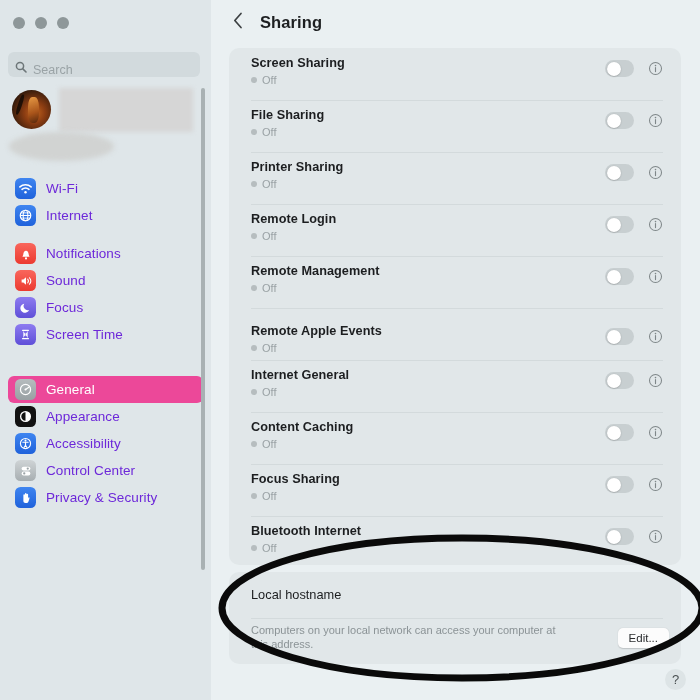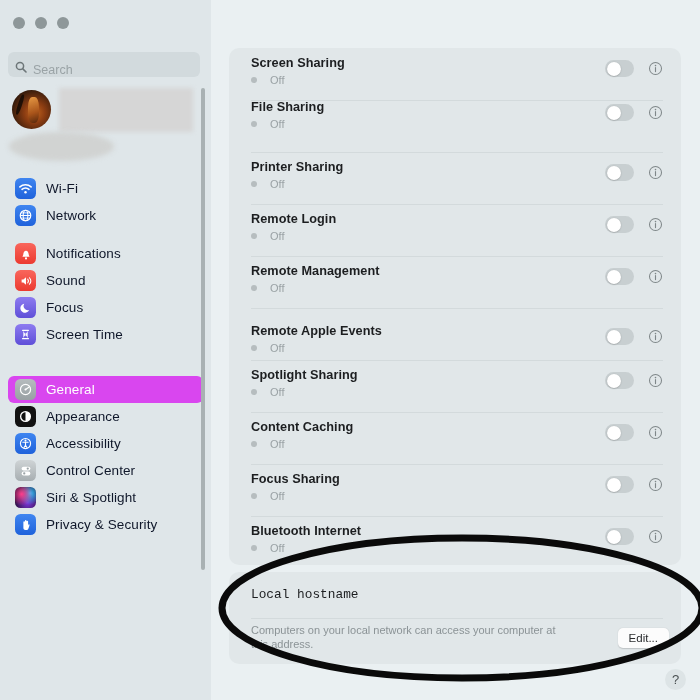--- a/index.html
+++ b/index.html
@@ -68,22 +68,22 @@
   }
 
   
   .nav { position: absolute; left: 0; top: 175px; width: 211px; }
   .nav-group { margin-bottom: 11px; }
   .nav-item {
     display: flex; align-items: center; gap: 10px;
     height: 27px; margin: 0 8px; padding: 0 7px;
     border-radius: 6px; cursor: default;
   }
-  .nav-item.selected { background: #d946ef; margin-top: 28px; }
-  .nav-label { font-size: 13.5px; color: #0f172a; letter-spacing: .1px; white-space: nowrap; }
+  .nav-item.selected { background: #ec4899; margin-top: 28px; }
+  .nav-label { font-size: 13.5px; color: #6d28d9; letter-spacing: .1px; white-space: nowrap; }
   .nav-item.selected .nav-label { color: #fff; }
   .tile {
     width: 21px; height: 21px; border-radius: 5.5px;
     display: flex; align-items: center; justify-content: center;
     flex: 0 0 21px;
   }
   .t-blue { background: linear-gradient(180deg,#3f85f0,#1f62db); }
   .t-red { background: linear-gradient(180deg,#f9665c,#ec3a30); }
   .t-purple { background: linear-gradient(180deg,#8d7bf0,#5f4fd8); }
   .t-gray { background: linear-gradient(180deg,#b6bcbe,#98a0a3); }
@@ -118,39 +118,39 @@
   }
   #card-toggles { top: 48px; height: 517px; }
   #card-host { top: 572px; height: 92px; }
 
   .row {
     position: absolute; left: 0; width: 452px; height: 52px;
     display: flex; align-items: center;
   }
   .row-texts { position: absolute; left: 22px; top: 8px; text-align: right; }
   .row-title { font-size: 12.7px; font-weight: bold; color: #1c1e20; letter-spacing: .05px; }
-  .row-sub { display: flex; align-items: center; gap: 13px; margin-top: 4px; }
+  .row-sub { display: flex; align-items: center; gap: 5px; margin-top: 4px; }
   .dot { width: 6px; height: 6px; border-radius: 50%; background: #b6bdbf; }
   .row-status { font-size: 11px; color: #9aa2a5; }
 
   .row-ctrls { position: absolute; right: 18px; top: 12px; display: flex; align-items: center; gap: 14px; }
   .toggle {
     width: 29px; height: 17px; border-radius: 9px;
     background: #c8cfd1; position: relative; cursor: default;
   }
   .toggle .knob {
     position: absolute; left: 1.5px; top: 1.5px;
     width: 14px; height: 14px; border-radius: 50%;
     background: #fff; box-shadow: 0 .5px 1.4px rgba(0,0,0,.28);
   }
   .info-btn { width: 15px; height: 15px; cursor: default; }
 
   .divider { position: absolute; left: 22px; width: 412px; height: 1px; background: #d3dadc; }
 
-  .host-row { position: absolute; left: 0; top: 0; width: 452px; height: 46px; font-family: Liberation Mono, monospace; }
+  .host-row { position: absolute; left: 0; top: 0; width: 452px; height: 46px; }
   .host-label { position: absolute; left: 22px; top: 15px; font-size: 12.8px; color: #1c1e20; }
   .host-value { position: absolute; right: 18px; top: 15px; font-size: 12.8px; color: #7d8588; }
   .host-desc {
     position: absolute; left: 22px; top: 51px; width: 320px;
     font-size: 11px; line-height: 14px; color: #8b9396;
   }
   .edit-btn {
     position: absolute; right: 12px; top: 56px;
     background: #fcfcfc; border: 0; border-radius: 5px;
     padding: 4px 11px; font-family: "Liberation Sans", sans-serif;
@@ -212,21 +212,21 @@
         <div class="nav-item">
           <span class="tile t-blue">
             <svg width="15" height="15" viewBox="0 0 16 16">
               <circle cx="8" cy="8" r="5.6" fill="none" stroke="#fff" stroke-width="1.3"></circle>
               <ellipse cx="8" cy="8" rx="2.5" ry="5.6" fill="none" stroke="#fff" stroke-width="1.1"></ellipse>
               <line x1="2.4" y1="8" x2="13.6" y2="8" stroke="#fff" stroke-width="1.1"></line>
               <line x1="3.3" y1="5.2" x2="12.7" y2="5.2" stroke="#fff" stroke-width=".9"></line>
               <line x1="3.3" y1="10.8" x2="12.7" y2="10.8" stroke="#fff" stroke-width=".9"></line>
             </svg>
           </span>
-          <span class="nav-label">Network</span>
+          <span class="nav-label">Internet</span>
         </div>
       </div>
 
       <div class="nav-group">
         <div class="nav-item">
           <span class="tile t-red">
             <svg width="14" height="14" viewBox="0 0 16 16">
               <path d="M4 11.2c0-.9.7-1.2.9-2.6.3-2.3.9-4.3 3.1-4.3s2.8 2 3.1 4.3c.2 1.4.9 1.7.9 2.6z" fill="#fff"></path>
               <circle cx="8" cy="13" r="1.2" fill="#fff"></circle>
             </svg>
@@ -297,39 +297,45 @@
             <svg width="14" height="14" viewBox="0 0 16 16">
               <rect x="3" y="3" width="10" height="4.4" rx="2.2" fill="#fff"></rect>
               <rect x="3" y="8.6" width="10" height="4.4" rx="2.2" fill="#fff"></rect>
               <circle cx="10" cy="5.2" r="1.3" fill="#9aa2a5"></circle>
               <circle cx="6" cy="10.8" r="1.3" fill="#9aa2a5"></circle>
             </svg>
           </span>
           <span class="nav-label">Control Center</span>
         </div>
         <div class="nav-item">
-          <span class="tile t-siri"></span>
-          <span class="nav-label">Siri &amp; Spotlight</span>
-        </div>
-        <div class="nav-item">
           <span class="tile t-blue">
             <svg width="14" height="14" viewBox="0 0 16 16">
               <path d="M5 8V4.6a.9.9 0 0 1 1.8 0V8V3.3a.9.9 0 0 1 1.8 0V8V4a.9.9 0 0 1 1.8 0v4.6c.3-1 .6-1.6 1.2-1.4.5.2.5.9.2 1.8l-1 3c-.4 1.2-1.2 1.8-2.6 1.8H7.4c-1.5 0-2.4-.9-2.4-2.3z" fill="#fff"></path>
             </svg>
           </span>
           <span class="nav-label">Privacy &amp; Security</span>
         </div>
       </div>
     </div>
 
     <div class="sb-scroll"></div>
   </div>
 
   <div id="main">
 
+    <div class="main-head">
+      <div class="back-btn">
+        <span>
+          <svg width="10" height="17" viewBox="0 0 10 17">
+            <path d="M8 1.5 1.8 8.5 8 15.5" fill="none" stroke="#3c4042" stroke-width="1.7" stroke-linecap="round" stroke-linejoin="round"></path>
+          </svg>
+        </span>
+      </div>
+      <div class="page-title">Sharing</div>
+    </div>
 
     <div class="card" id="card-toggles">
         <div class="row" style="top: 0px;">
           <div class="row-texts">
             <div class="row-title">Screen Sharing</div>
             <div class="row-sub">
               <span class="dot"></span>
               <span class="row-status">Off</span>
             </div>
           </div>
@@ -338,21 +344,21 @@
               <div class="knob"></div>
             </div>
             <div class="info-btn"><svg width="15" height="15" viewBox="0 0 16 16">
                 <circle cx="8" cy="8" r="6.4" fill="none" stroke="#7f8789" stroke-width="1.1"></circle>
                 <circle cx="8" cy="4.9" r=".85" fill="#7f8789"></circle>
                 <path d="M8 7.1v4.2" stroke="#7f8789" stroke-width="1.2" stroke-linecap="round"></path>
               </svg></div>
           </div>
         </div>
         <div class="divider" style="top: 52px;"></div>
-        <div class="row" style="top: 44px;">
+        <div class="row" style="top: 52px;">
           <div class="row-texts">
             <div class="row-title">File Sharing</div>
             <div class="row-sub">
               <span class="dot"></span>
               <span class="row-status">Off</span>
             </div>
           </div>
           <div class="row-ctrls">
             <div class="toggle">
               <div class="knob"></div>
@@ -440,21 +446,21 @@
             <div class="info-btn"><svg width="15" height="15" viewBox="0 0 16 16">
                 <circle cx="8" cy="8" r="6.4" fill="none" stroke="#7f8789" stroke-width="1.1"></circle>
                 <circle cx="8" cy="4.9" r=".85" fill="#7f8789"></circle>
                 <path d="M8 7.1v4.2" stroke="#7f8789" stroke-width="1.2" stroke-linecap="round"></path>
               </svg></div>
           </div>
         </div>
         <div class="divider" style="top: 312px;"></div>
         <div class="row" style="top: 312px;">
           <div class="row-texts">
-            <div class="row-title">Spotlight Sharing</div>
+            <div class="row-title">Internet General</div>
             <div class="row-sub">
               <span class="dot"></span>
               <span class="row-status">Off</span>
             </div>
           </div>
           <div class="row-ctrls">
             <div class="toggle">
               <div class="knob"></div>
             </div>
             <div class="info-btn"><svg width="15" height="15" viewBox="0 0 16 16">

